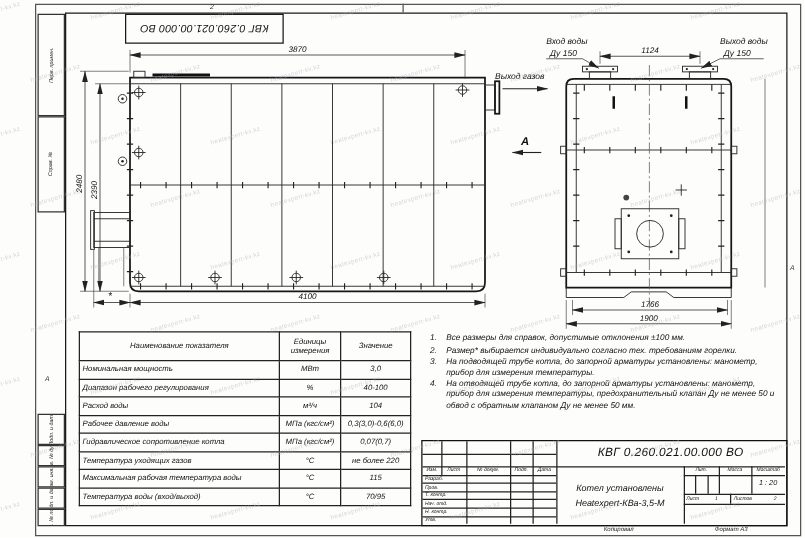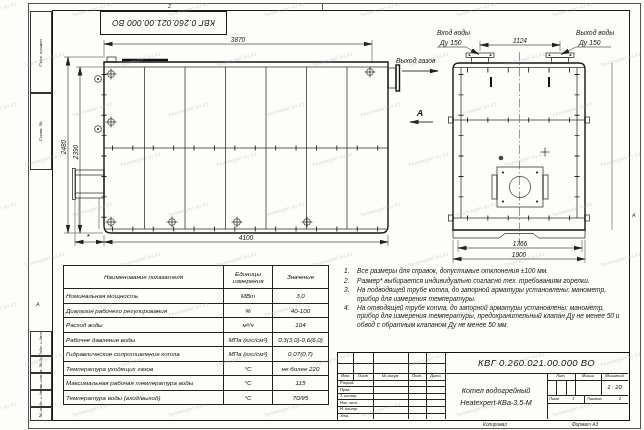--- a/index.html
+++ b/index.html
@@ -361,21 +361,21 @@
 
     <div class="t" style="left:2px;top:28px;">Разраб.</div>
     <div class="t" style="left:2px;top:34.6px;">Пров.</div>
     <div class="t" style="left:2px;top:41.2px;">Т. контр.</div>
     <div class="t" style="left:2px;top:47.8px;">Нач. отд.</div>
     <div class="t" style="left:2px;top:54.4px;">Н. контр.</div>
     <div class="t" style="left:2px;top:61px;">Утв.</div>
 
     <div class="ab" id="doc-number">КВГ 0.260.021.00.000 ВО</div>
     <div class="ab" id="prod-name">
-      <span>Котел водогрейный</span>
+      <span>Котел установлены</span>
       <span>Heatexpert-КВа-3,5-М</span>
     </div>
 
     <div class="t tc" style="left:209px;top:21px;width:28px;">Лит.</div>
     <div class="t tc" style="left:237px;top:21px;width:26px;">Масса</div>
     <div class="t tc" style="left:263px;top:21px;width:27px;">Масштаб</div>
     <div class="t tc" style="left:263px;top:31.5px;width:27px;font-size:5.8px;">1 : 20</div>
 
     <div class="t" style="left:211px;top:44px;">Лист</div>
     <div class="t" style="left:234px;top:44px;">1</div>

